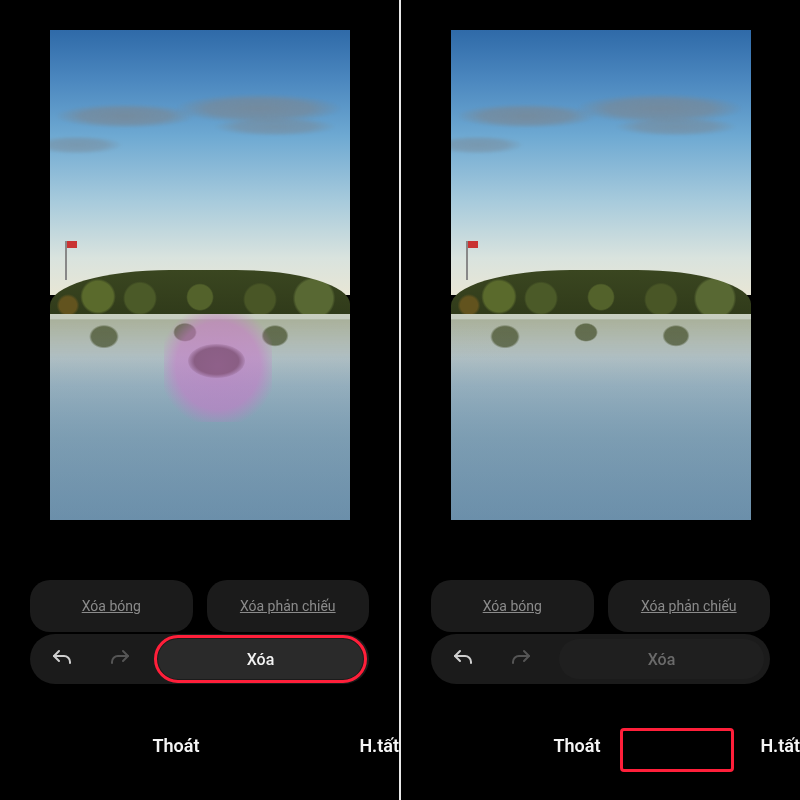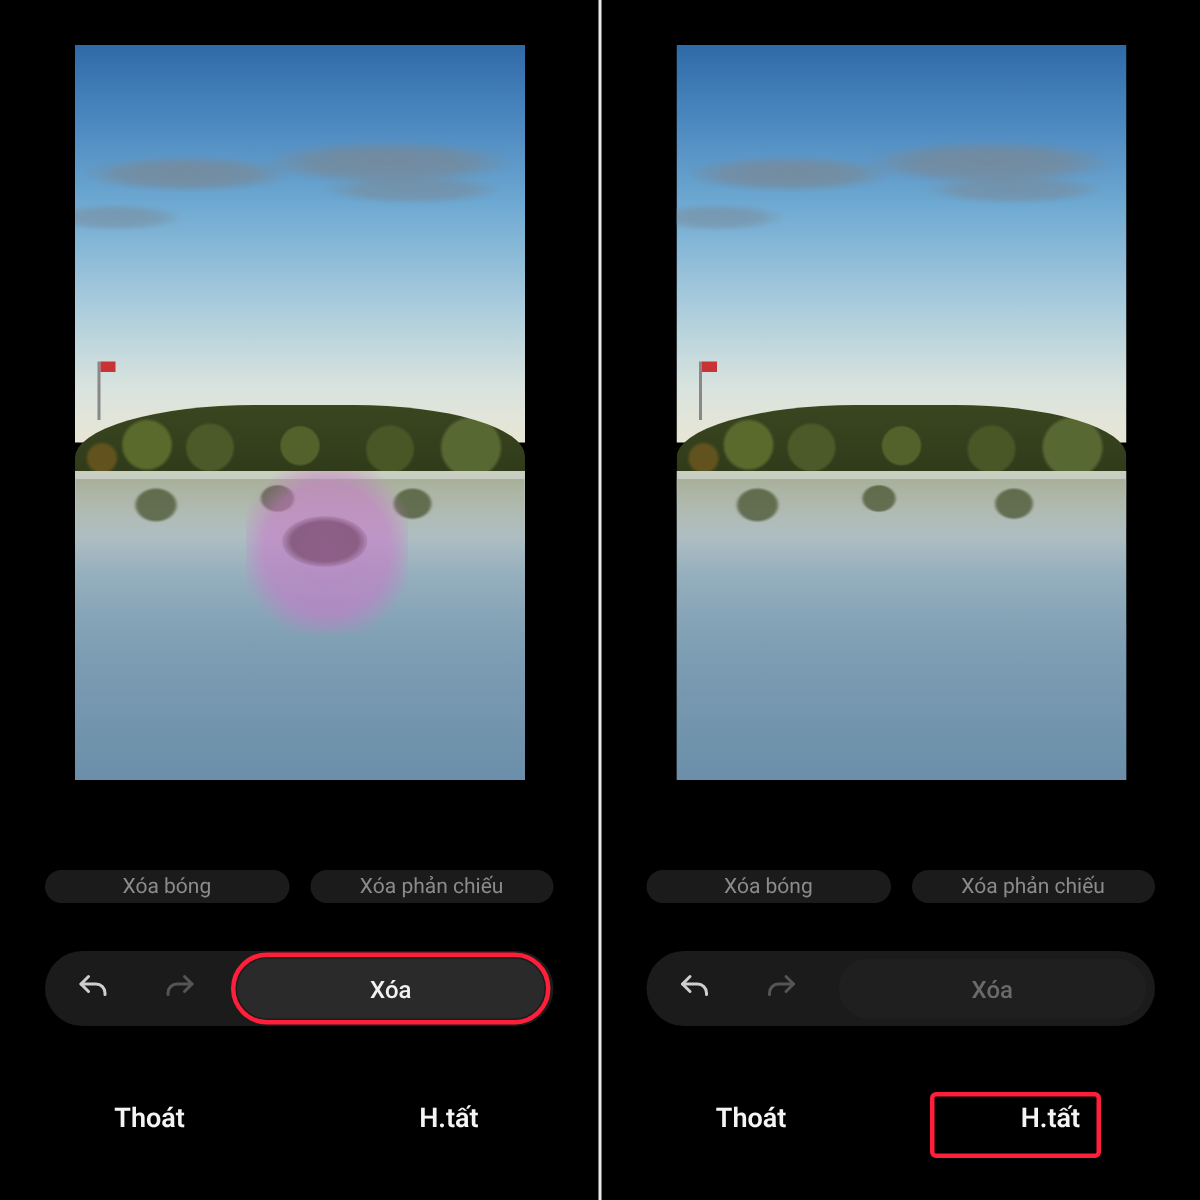--- a/index.html
+++ b/index.html
@@ -71,32 +71,32 @@
     background:radial-gradient(ellipse at center,#2e3820 0%,#2e3820 55%,transparent 75%);
     border-radius:50%;
   }
   .selection-mask{position:absolute;left:38%;top:58%;width:36%;height:22%;
     background:radial-gradient(ellipse at 50% 48%,#c878c8a0 0%,#c878c890 55%,transparent 78%);
     pointer-events:none;
   }
   
   .pill-row{position:absolute;left:30px;right:30px;display:flex;gap:14px;}
   .pill-row.top{top:580px;}
-  .pill{flex:1;height:22px;border-radius:20px;background:#1b1b1b;color:#8b8b8b;
-    display:flex;align-items:center;justify-content:center;font-size:14px;}
+  .pill{flex:1;height:52px;border-radius:20px;background:#1b1b1b;color:#8b8b8b;
+    display:flex;align-items:center;justify-content:center;font-size:14px;text-decoration:underline;}
   .action-bar{position:absolute;left:30px;right:30px;top:634px;height:50px;
     background:#1b1b1b;border-radius:26px;display:flex;align-items:center;padding:0 6px 0 12px;gap:18px;}
   .ur{width:40px;height:40px;display:flex;align-items:center;justify-content:center;color:#cfcfcf;}
   .ur.dim{color:#555;}
   .action-btn{flex:1;height:40px;margin-left:auto;border-radius:22px;background:#2a2a2a;
     display:flex;align-items:center;justify-content:center;color:#f2f2f2;font-size:16px;font-weight:500;}
   .action-btn.dim{color:#6a6a6a;background:#1f1f1f;}
   .highlight{outline:3px solid #ff1f3a;outline-offset:1px;border-radius:22px;}
   .bottom-bar{position:absolute;left:0;right:0;bottom:34px;display:flex;}
-  .bottom-btn{flex:1;text-align:center;color:#f4f4f4;font-size:18px;font-weight:600;padding:10px 0;}
+  .bottom-btn{flex:1;text-align:right;color:#f4f4f4;font-size:18px;font-weight:600;padding:10px 0;}
   .bottom-highlight{position:absolute;right:66px;bottom:28px;width:114px;height:44px;border:3px solid #ff1f3a;border-radius:4px;}
   svg{display:block}
 </style>
 </head>
 <body>
 
 <div class="screen">
   <div class="photo-area">
     <div class="sky">
       <div class="cloud c1"></div>

